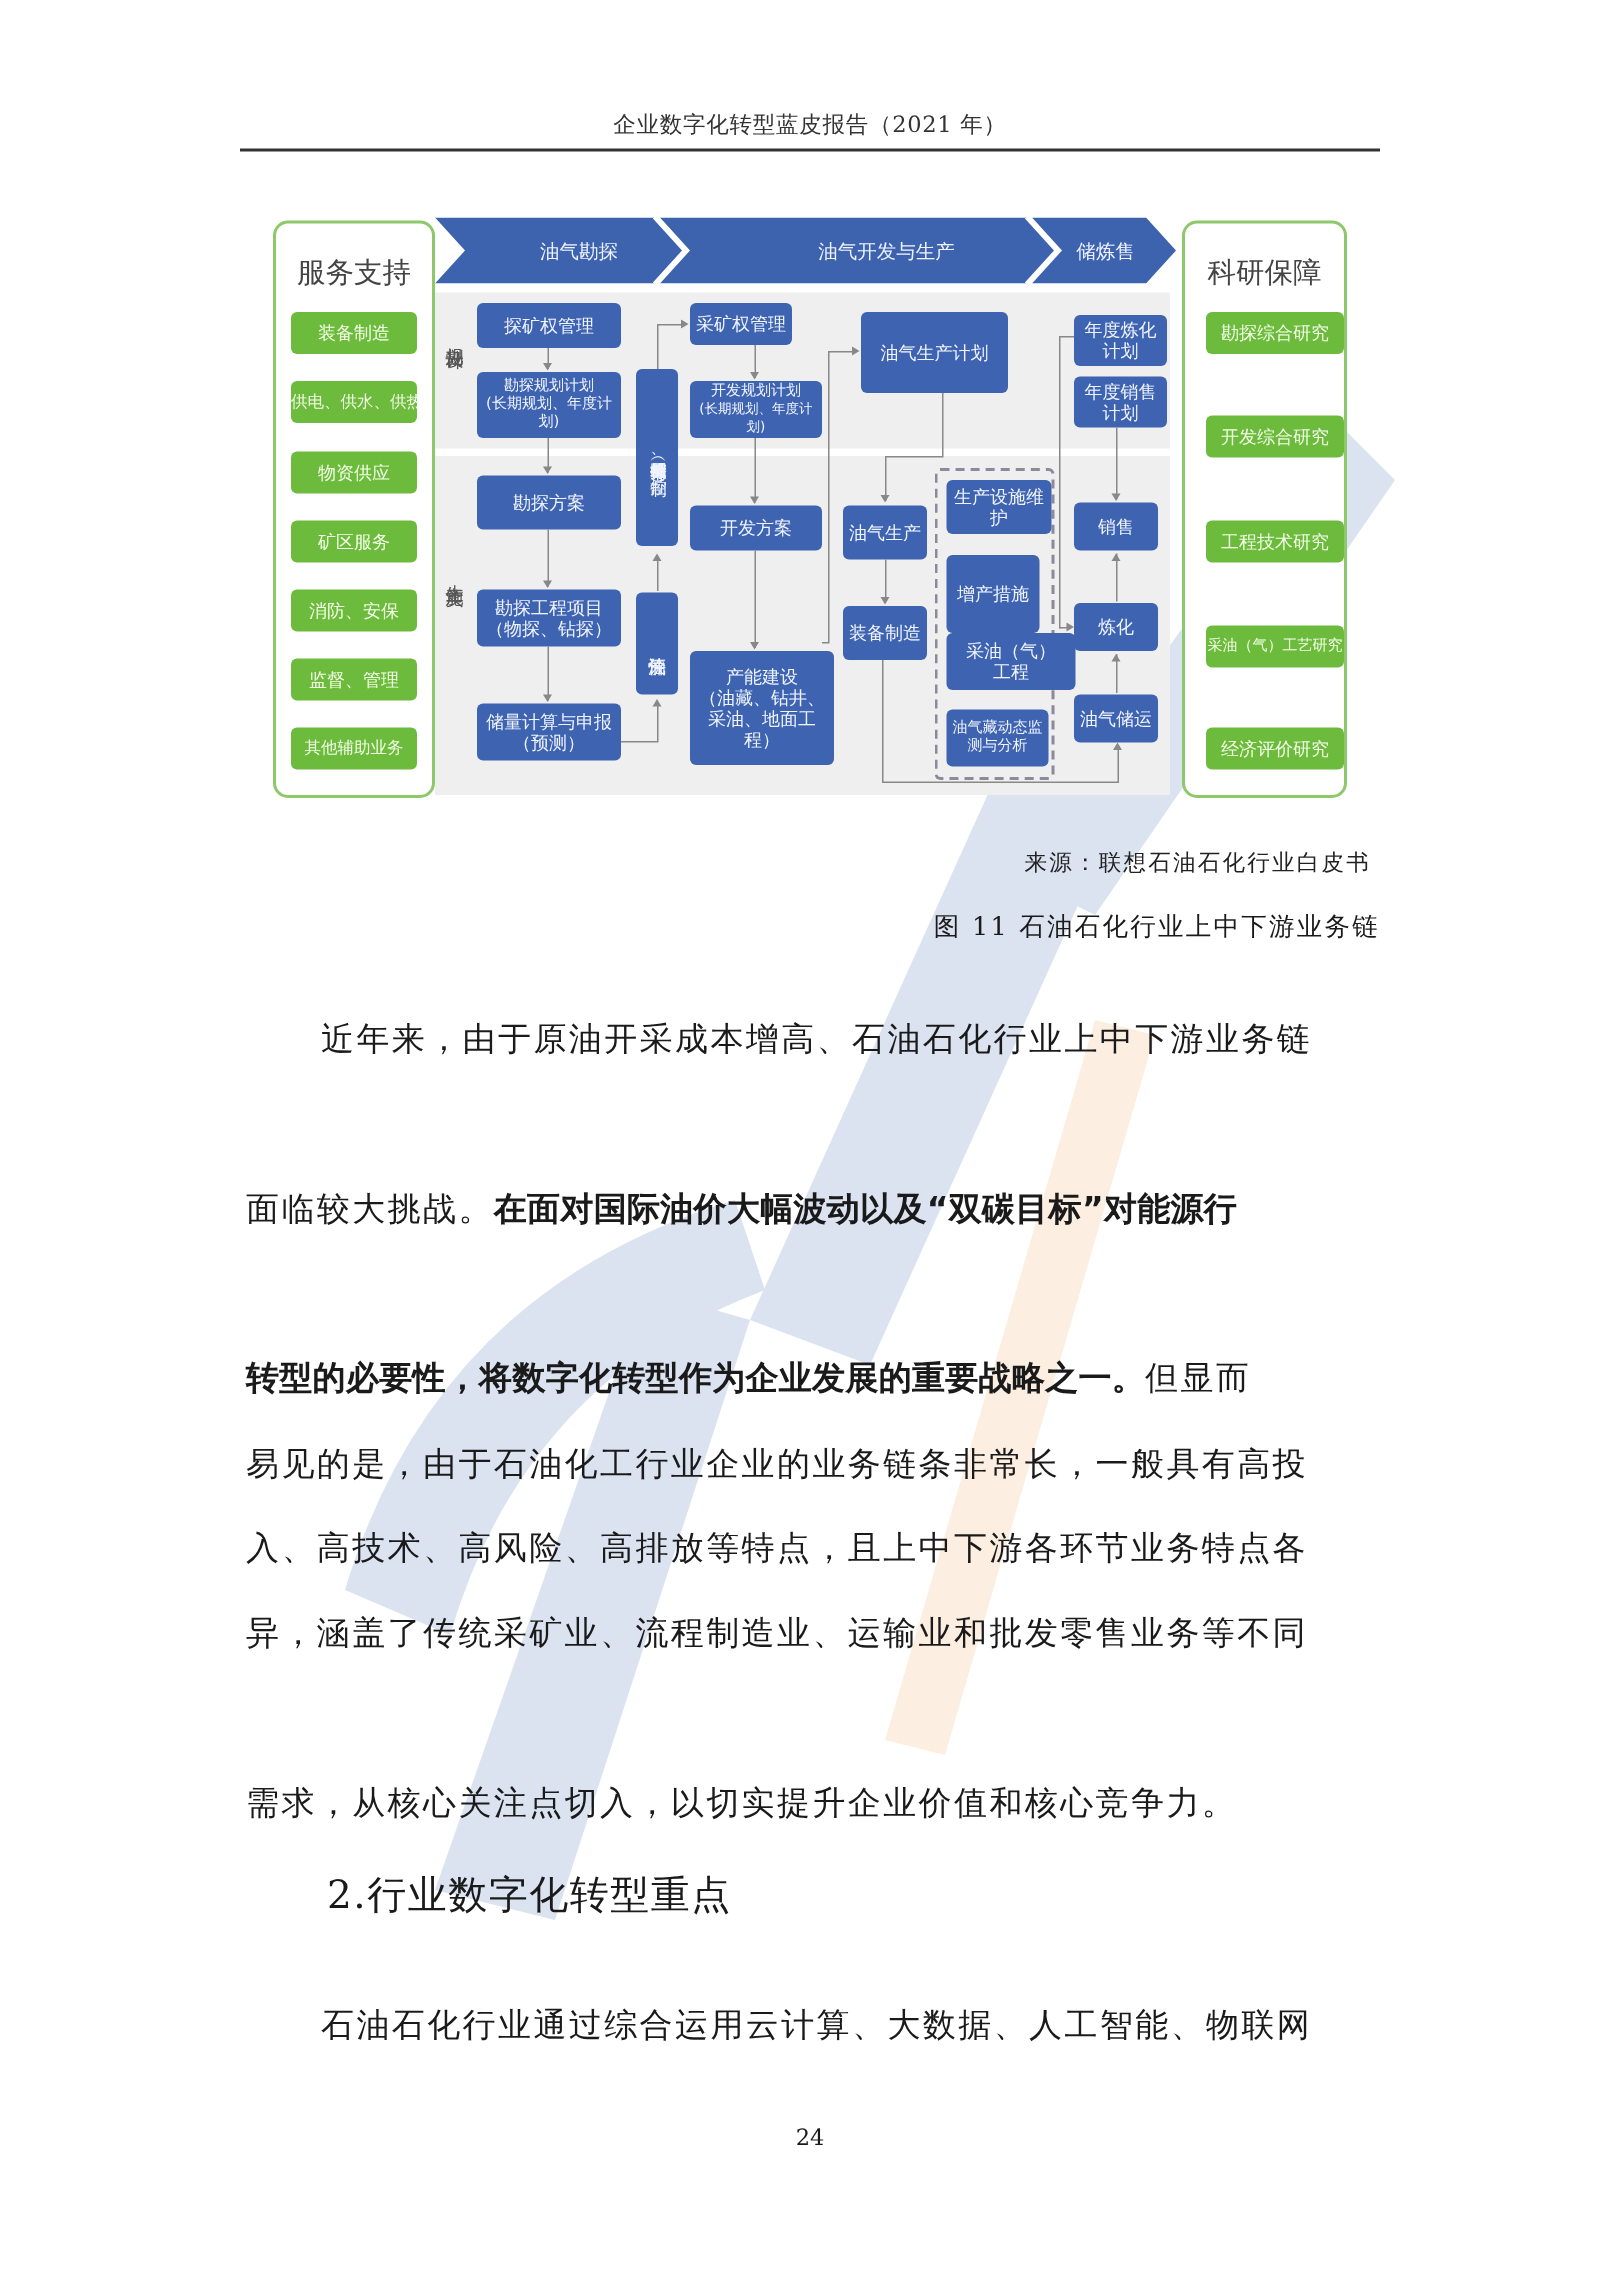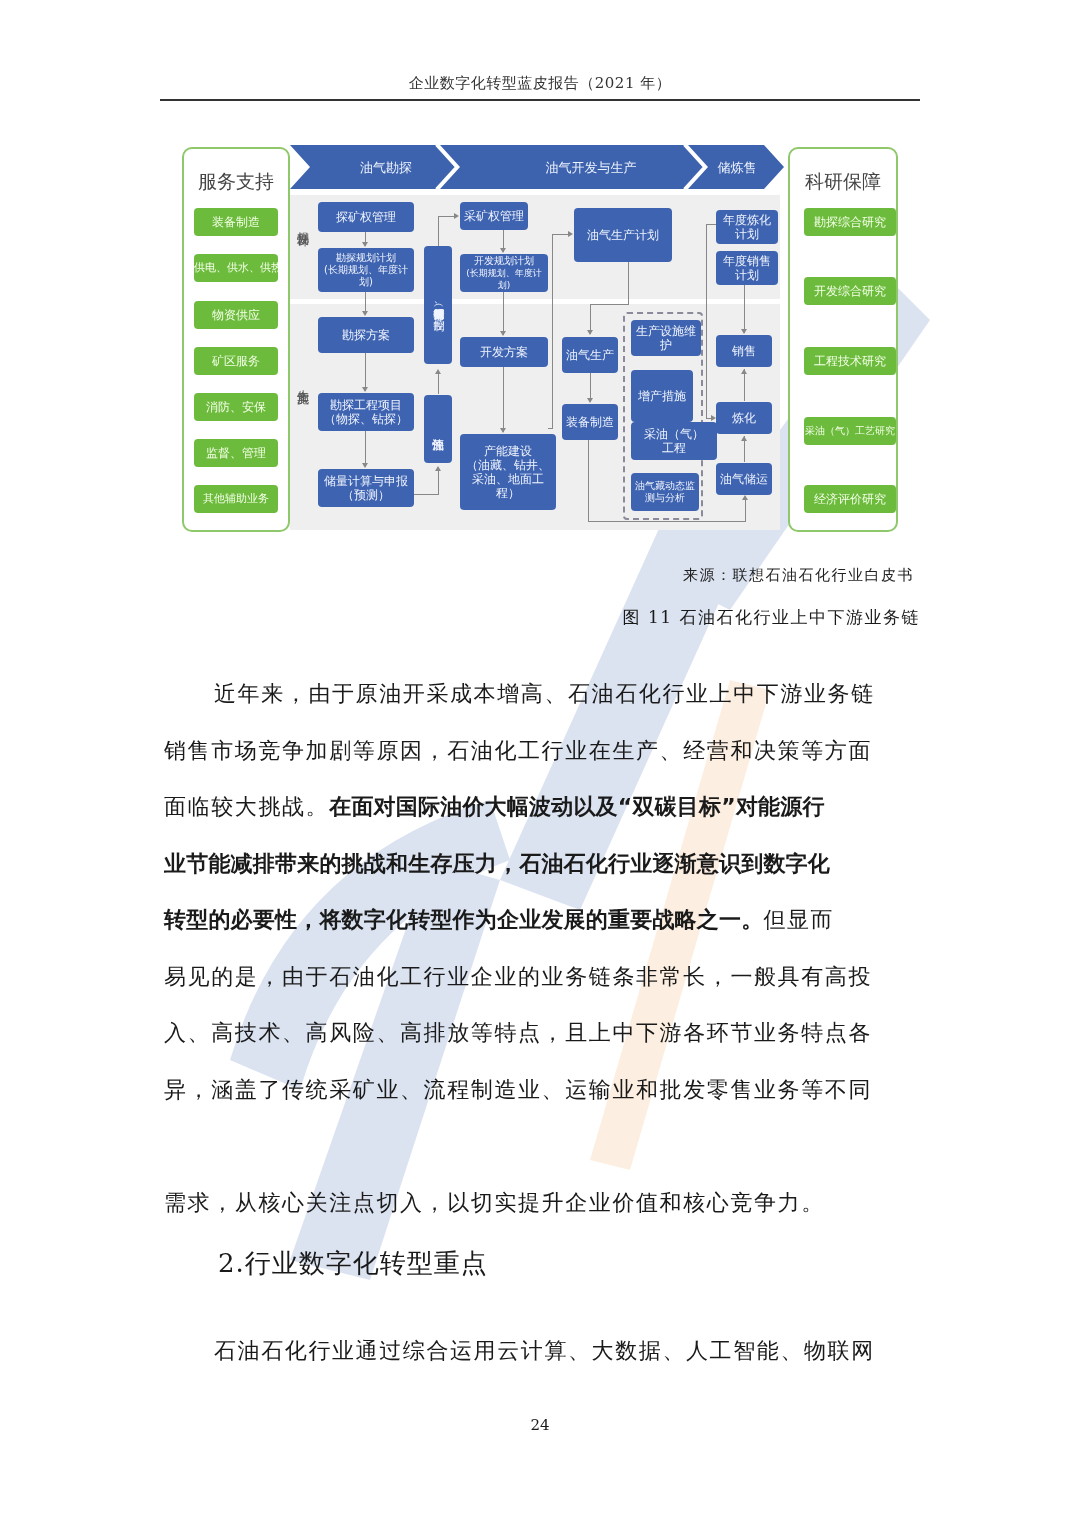--- a/index.html
+++ b/index.html
@@ -190,23 +190,23 @@
   <div class="line" style="left:530px;top:84px;width:10px;height:1px;"></div>
   <div class="line" style="left:530px;top:278px;width:6px;height:1px;"></div>
     <div class="arrow-r" style="left:535px;top:275px;"></div>
 </div>
 
 <div class="abs source">来源：联想石油石化行业白皮书</div>
 <div class="abs fig-caption">图 11  石油石化行业上中下游业务链</div>
 
 <div class="abs para" style="top:666px;">
   <span class="indent"></span><span>近年来，由于原油开采成本增高、石油石化行业上中下游业务链</span><br>
-  <span>销售市场竞争加剧等原因，石油化工行业在生产、经营和决策等方面</span><br>
+  <br>
   <span>面临较大挑战。</span><b>在面对国际油价大幅波动以及“双碳目标”对能源行</b><br>
-  <b>业节能减排带来的挑战和生存压力，石油石化行业逐渐意识到数字化</b><br>
+  <br>
   <b>转型的必要性，将数字化转型作为企业发展的重要战略之一。</b><span>但显而</span><br>
   <span>易见的是，由于石油化工行业企业的业务链条非常长，一般具有高投</span><br>
   <span>入、高技术、高风险、高排放等特点，且上中下游各环节业务特点各</span><br>
   <span>异，涵盖了传统采矿业、流程制造业、运输业和批发零售业务等不同</span><br>
   <br>
   <span>需求，从核心关注点切入，以切实提升企业价值和核心竞争力。</span>
 </div>
 
 <div class="abs heading">2.行业数字化转型重点</div>
 

